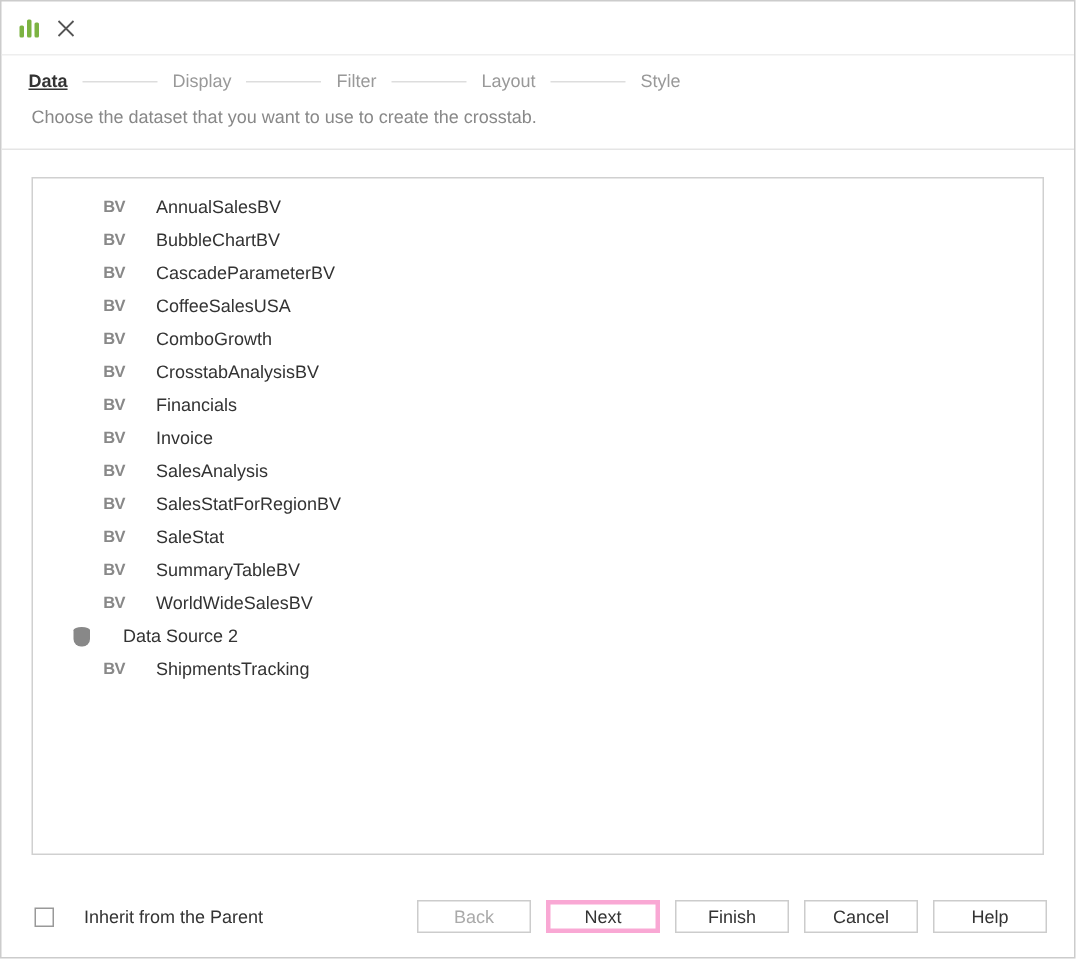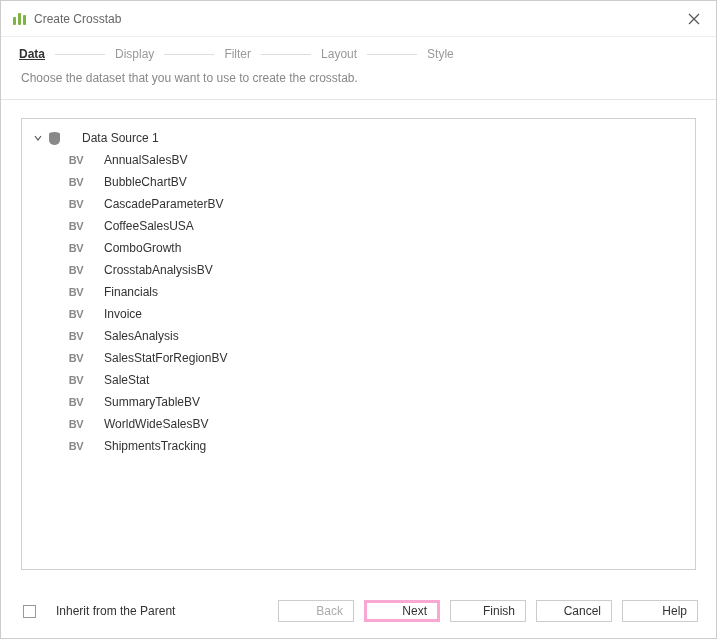--- a/index.html
+++ b/index.html
@@ -192,40 +192,38 @@
     }
     .btn {
       min-width: 76px;
       height: 22px;
       border: 1px solid #ccc;
       background: #fff;
       font-size: 12px;
       color: #333;
       cursor: pointer;
       padding: 0 10px;
-      text-align: right;
     }
     .btn.disabled {
       color: #aaa;
       cursor: default;
     }
     .btn.primary {
       border: 3px solid #f9a8d4;
     }
   </style>
 </head>
 <body>
 
 <div class="titlebar">
   <div class="titlebar-icon">
     <span></span>
       <span></span>
       <span></span>
   </div>
-  <div class="titlebar-title">Create Crosstab</div>
   <div class="titlebar-close">
     <svg viewBox="0 0 12 12" width="12" height="12">
         <path d="M1 1 L11 11 M11 1 L1 11" stroke="#555" stroke-width="1.2" fill="none"></path>
       </svg>
   </div>
 </div>
 
 <div class="steps-row">
   <span class="step active">Data</span>
   <span class="step-line"></span>
@@ -236,121 +234,117 @@
   <span class="step">Layout</span>
   <span class="step-line"></span>
   <span class="step">Style</span>
 </div>
 
 <div class="subtitle">Choose the dataset that you want to use to create the crosstab.</div>
 <div class="divider"></div>
 
 <div class="main">
   <div class="tree-container" id="tree">
+      <div class="tree-node" style="padding-left: 28px;">
+        <span class="chevron" style="visibility: hidden;"></span>
+        <span class="node-icon">
+          <span class="bv-icon">BV</span>
+        </span>
+        <span class="node-label">AnnualSalesBV</span>
+      </div>
+      <div class="tree-node" style="padding-left: 28px;">
+        <span class="chevron" style="visibility: hidden;"></span>
+        <span class="node-icon">
+          <span class="bv-icon">BV</span>
+        </span>
+        <span class="node-label">BubbleChartBV</span>
+      </div>
+      <div class="tree-node" style="padding-left: 28px;">
+        <span class="chevron" style="visibility: hidden;"></span>
+        <span class="node-icon">
+          <span class="bv-icon">BV</span>
+        </span>
+        <span class="node-label">CascadeParameterBV</span>
+      </div>
+      <div class="tree-node" style="padding-left: 28px;">
+        <span class="chevron" style="visibility: hidden;"></span>
+        <span class="node-icon">
+          <span class="bv-icon">BV</span>
+        </span>
+        <span class="node-label">CoffeeSalesUSA</span>
+      </div>
+      <div class="tree-node" style="padding-left: 28px;">
+        <span class="chevron" style="visibility: hidden;"></span>
+        <span class="node-icon">
+          <span class="bv-icon">BV</span>
+        </span>
+        <span class="node-label">ComboGrowth</span>
+      </div>
+      <div class="tree-node" style="padding-left: 28px;">
+        <span class="chevron" style="visibility: hidden;"></span>
+        <span class="node-icon">
+          <span class="bv-icon">BV</span>
+        </span>
+        <span class="node-label">CrosstabAnalysisBV</span>
+      </div>
+      <div class="tree-node" style="padding-left: 28px;">
+        <span class="chevron" style="visibility: hidden;"></span>
+        <span class="node-icon">
+          <span class="bv-icon">BV</span>
+        </span>
+        <span class="node-label">Financials</span>
+      </div>
+      <div class="tree-node" style="padding-left: 28px;">
+        <span class="chevron" style="visibility: hidden;"></span>
+        <span class="node-icon">
+          <span class="bv-icon">BV</span>
+        </span>
+        <span class="node-label">Invoice</span>
+      </div>
+      <div class="tree-node" style="padding-left: 28px;">
+        <span class="chevron" style="visibility: hidden;"></span>
+        <span class="node-icon">
+          <span class="bv-icon">BV</span>
+        </span>
+        <span class="node-label">SalesAnalysis</span>
+      </div>
+      <div class="tree-node" style="padding-left: 28px;">
+        <span class="chevron" style="visibility: hidden;"></span>
+        <span class="node-icon">
+          <span class="bv-icon">BV</span>
+        </span>
+        <span class="node-label">SalesStatForRegionBV</span>
+      </div>
+      <div class="tree-node" style="padding-left: 28px;">
+        <span class="chevron" style="visibility: hidden;"></span>
+        <span class="node-icon">
+          <span class="bv-icon">BV</span>
+        </span>
+        <span class="node-label">SaleStat</span>
+      </div>
+      <div class="tree-node" style="padding-left: 28px;">
+        <span class="chevron" style="visibility: hidden;"></span>
+        <span class="node-icon">
+          <span class="bv-icon">BV</span>
+        </span>
+        <span class="node-label">SummaryTableBV</span>
+      </div>
+      <div class="tree-node" style="padding-left: 28px;">
+        <span class="chevron" style="visibility: hidden;"></span>
+        <span class="node-icon">
+          <span class="bv-icon">BV</span>
+        </span>
+        <span class="node-label">WorldWideSalesBV</span>
+      </div>
       <div class="tree-node" style="padding-left: 6px;">
-        <span class="chevron">
-          <svg viewBox="0 0 8 8">
-            <path d="M1 2 L4 6 L7 2" stroke="#555" stroke-width="1.2" fill="none"></path>
-          </svg>
-        </span>
+        <span class="chevron"></span>
         <span class="node-icon">
           <span class="db-icon"></span>
         </span>
-        <span class="node-label">Data Source 1</span>
-      </div>
-      <div class="tree-node" style="padding-left: 28px;">
-        <span class="chevron" style="visibility: hidden;"></span>
-        <span class="node-icon">
-          <span class="bv-icon">BV</span>
-        </span>
-        <span class="node-label">AnnualSalesBV</span>
-      </div>
-      <div class="tree-node" style="padding-left: 28px;">
-        <span class="chevron" style="visibility: hidden;"></span>
-        <span class="node-icon">
-          <span class="bv-icon">BV</span>
-        </span>
-        <span class="node-label">BubbleChartBV</span>
-      </div>
-      <div class="tree-node" style="padding-left: 28px;">
-        <span class="chevron" style="visibility: hidden;"></span>
-        <span class="node-icon">
-          <span class="bv-icon">BV</span>
-        </span>
-        <span class="node-label">CascadeParameterBV</span>
-      </div>
-      <div class="tree-node" style="padding-left: 28px;">
-        <span class="chevron" style="visibility: hidden;"></span>
-        <span class="node-icon">
-          <span class="bv-icon">BV</span>
-        </span>
-        <span class="node-label">CoffeeSalesUSA</span>
-      </div>
-      <div class="tree-node" style="padding-left: 28px;">
-        <span class="chevron" style="visibility: hidden;"></span>
-        <span class="node-icon">
-          <span class="bv-icon">BV</span>
-        </span>
-        <span class="node-label">ComboGrowth</span>
-      </div>
-      <div class="tree-node" style="padding-left: 28px;">
-        <span class="chevron" style="visibility: hidden;"></span>
-        <span class="node-icon">
-          <span class="bv-icon">BV</span>
-        </span>
-        <span class="node-label">CrosstabAnalysisBV</span>
-      </div>
-      <div class="tree-node" style="padding-left: 28px;">
-        <span class="chevron" style="visibility: hidden;"></span>
-        <span class="node-icon">
-          <span class="bv-icon">BV</span>
-        </span>
-        <span class="node-label">Financials</span>
-      </div>
-      <div class="tree-node" style="padding-left: 28px;">
-        <span class="chevron" style="visibility: hidden;"></span>
-        <span class="node-icon">
-          <span class="bv-icon">BV</span>
-        </span>
-        <span class="node-label">Invoice</span>
-      </div>
-      <div class="tree-node" style="padding-left: 28px;">
-        <span class="chevron" style="visibility: hidden;"></span>
-        <span class="node-icon">
-          <span class="bv-icon">BV</span>
-        </span>
-        <span class="node-label">SalesAnalysis</span>
-      </div>
-      <div class="tree-node" style="padding-left: 28px;">
-        <span class="chevron" style="visibility: hidden;"></span>
-        <span class="node-icon">
-          <span class="bv-icon">BV</span>
-        </span>
-        <span class="node-label">SalesStatForRegionBV</span>
-      </div>
-      <div class="tree-node" style="padding-left: 28px;">
-        <span class="chevron" style="visibility: hidden;"></span>
-        <span class="node-icon">
-          <span class="bv-icon">BV</span>
-        </span>
-        <span class="node-label">SaleStat</span>
-      </div>
-      <div class="tree-node" style="padding-left: 28px;">
-        <span class="chevron" style="visibility: hidden;"></span>
-        <span class="node-icon">
-          <span class="bv-icon">BV</span>
-        </span>
-        <span class="node-label">SummaryTableBV</span>
-      </div>
-      <div class="tree-node" style="padding-left: 28px;">
-        <span class="chevron" style="visibility: hidden;"></span>
-        <span class="node-icon">
-          <span class="bv-icon">BV</span>
-        </span>
-        <span class="node-label">WorldWideSalesBV</span>
+        <span class="node-label">Data Source 2</span>
       </div>
       <div class="tree-node" style="padding-left: 28px;">
         <span class="chevron" style="visibility: hidden;"></span>
         <span class="node-icon">
           <span class="bv-icon">BV</span>
         </span>
         <span class="node-label">ShipmentsTracking</span>
       </div>
     </div>
 </div>

